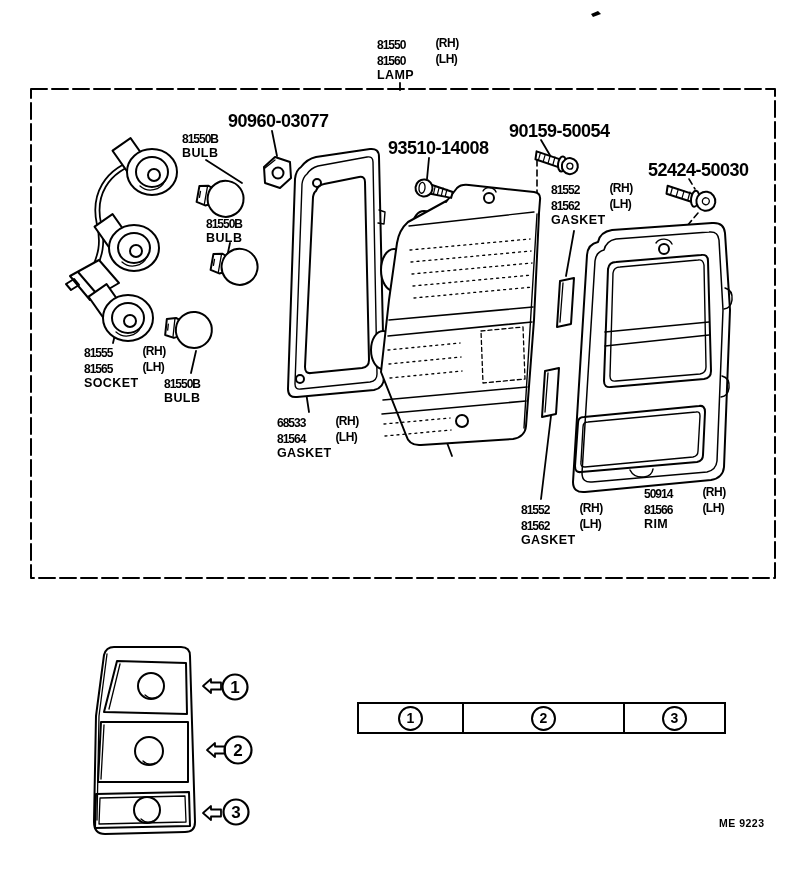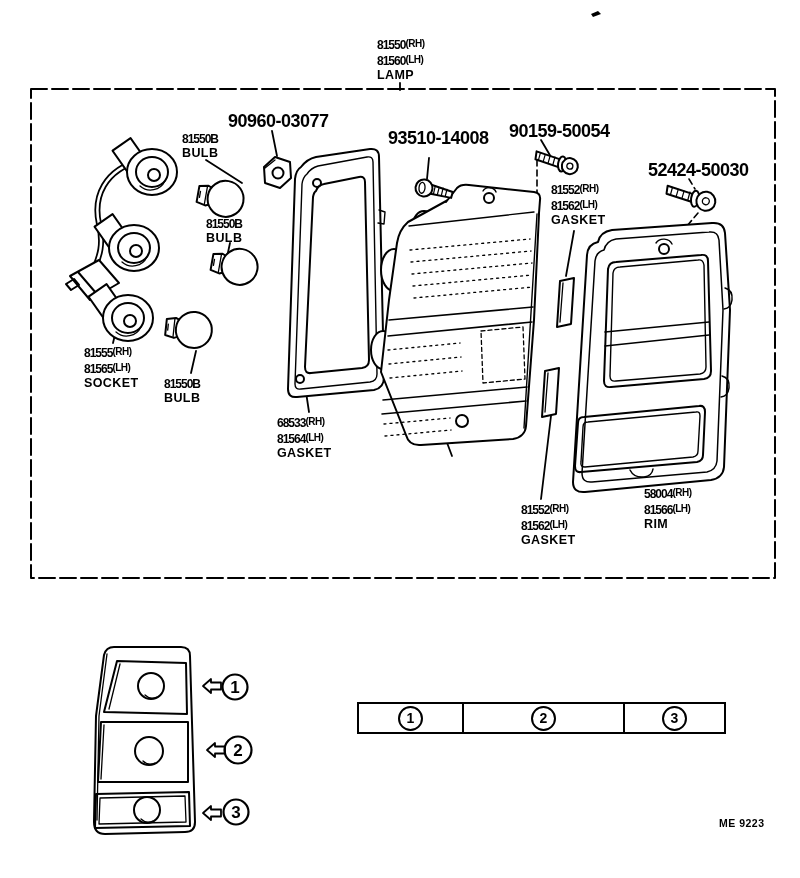--- a/index.html
+++ b/index.html
@@ -1,21 +1,21 @@
 <!DOCTYPE html>
 <html><head>
 <meta charset="utf-8">
 <style>
   html,body{margin:0;padding:0;background:#e8e8e8;}
   #page{position:relative;width:800px;height:878px;background:#ffffff;overflow:hidden;
         font-family:"Liberation Sans",sans-serif;color:#000;}
   #art{position:absolute;left:0;top:0;}
   .plabel{position:absolute;font-weight:bold;line-height:1.0;white-space:nowrap;}
   .pn{font-size:12px;letter-spacing:-1px;}
-  .ps{font-size:10px;letter-spacing:-0.5px;vertical-align:2px;}
+  .ps{font-size:12px;letter-spacing:-0.5px;vertical-align:2px;padding-left:30px;}
   .pl-cap{font-size:12.5px;letter-spacing:0.4px;margin-top:1px;}
   .single{font-size:18px;letter-spacing:-0.5px;font-weight:bold;}
   #title-label{text-align:left;}
   
   #spec-table{position:absolute;left:357px;top:702px;border-collapse:collapse;table-layout:fixed;}
   #spec-table th,#spec-table td{border:2px solid #000;text-align:center;vertical-align:middle;padding:0;}
   #spec-table th{height:28px;}
   #spec-table td{height:44px;}
   .circ{display:inline-flex;width:21px;height:21px;border:2px solid #000;border-radius:50%;
         align-items:center;justify-content:center;font-size:14px;font-weight:bold;}
@@ -232,21 +232,21 @@
   <div class="plabel" style="left:182px;top:130px;">
     <div><span class="pn">81550B</span></div>
     <div class="pl-cap">BULB</div>
   </div>
 
   <div class="plabel" style="left:206px;top:215px;">
     <div><span class="pn">81550B</span></div>
     <div class="pl-cap">BULB</div>
   </div>
 
-  <div class="plabel" style="left:388px;top:129px;">
+  <div class="plabel" style="left:388px;top:139px;">
     <span class="single">93510-14008</span>
   </div>
 
   <div class="plabel" style="left:509px;top:122px;">
     <span class="single">90159-50054</span>
   </div>
 
   <div class="plabel" style="left:648px;top:161px;">
     <span class="single">52424-50030</span>
   </div>
@@ -275,21 +275,21 @@
   </div>
 
 
   <div class="plabel" style="left:521px;top:501px;">
     <div><span class="pn">81552</span><span class="ps">(RH)</span></div>
     <div><span class="pn">81562</span><span class="ps">(LH)</span></div>
     <div class="pl-cap">GASKET</div>
   </div>
 
   <div class="plabel" style="left:644px;top:485px;">
-    <div><span class="pn">58004</span><span class="ps">(RH)</span></div>
+    <div><span class="pn">50914</span><span class="ps">(RH)</span></div>
     <div><span class="pn">81566</span><span class="ps">(LH)</span></div>
     <div class="pl-cap">RIM</div>
   </div>
 
   <table id="spec-table">
     <colgroup>
         <col style="width:105px">
         <col style="width:161px">
         <col style="width:101px">
       </colgroup>

